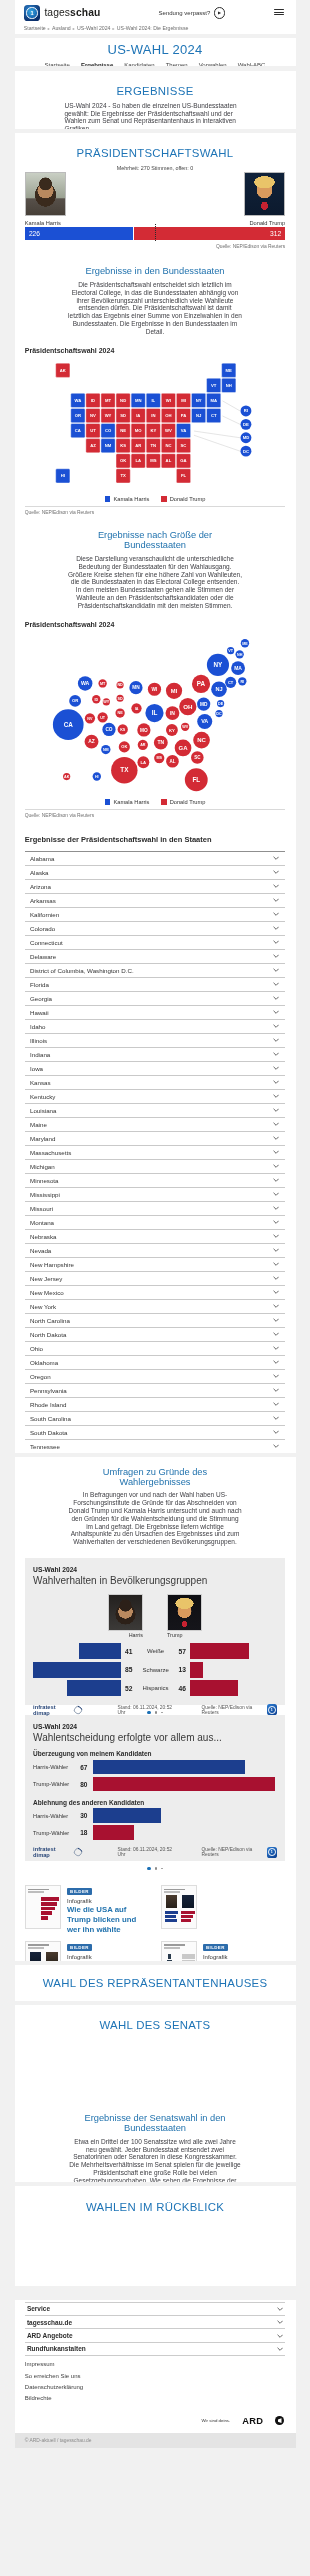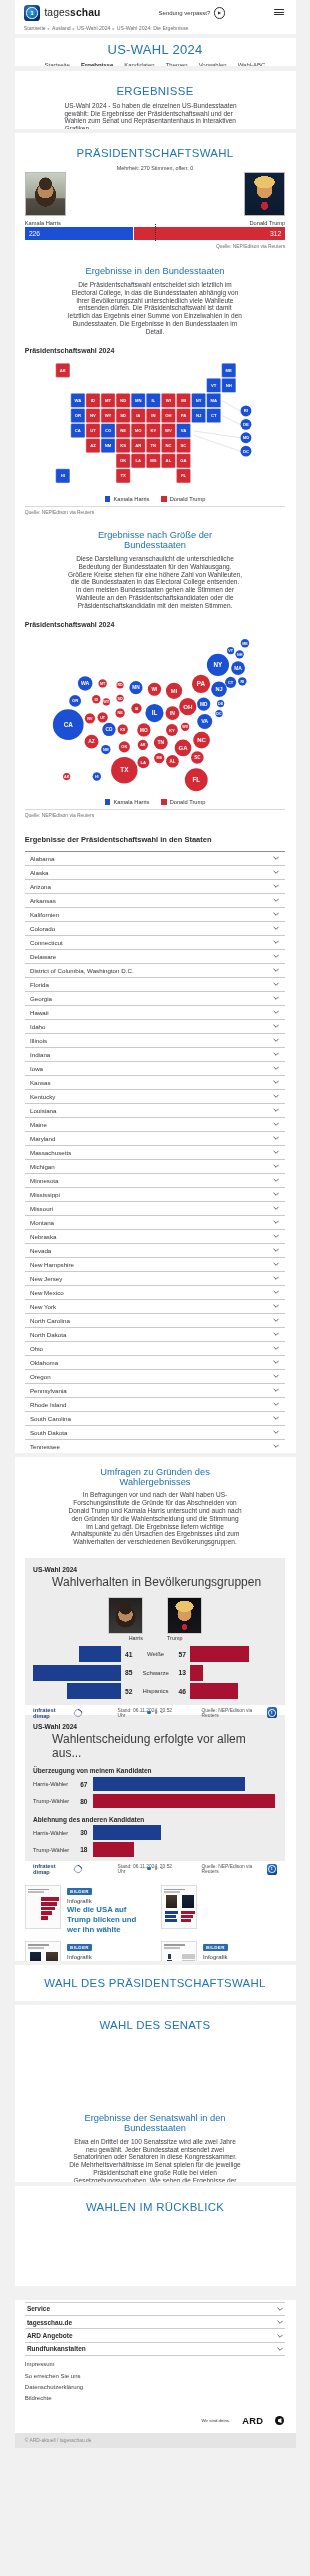--- a/index.html
+++ b/index.html
@@ -69,21 +69,21 @@
   .accordion{margin:0 10.3px;border-top:1px solid #8f8f8f;}
   .acc-row{height:13px;display:flex;align-items:center;justify-content:space-between;border-bottom:0.5px solid #c9c9c9;padding:0 6.2px 0 5.2px;font-size:6.2px;color:#333;cursor:pointer;}
   .chev svg{display:block;}
   
   .band-polls{height:504px;margin-bottom:3.6px;}
   .band-polls .article{margin-top:9.3px;}
   .igcard{background:#ededed;margin:0 10.3px;padding:7.8px 8.3px;box-sizing:border-box;}
   .igcard.first{margin-top:12px;height:147px;}
   .igcard.second{height:146px;}
   .ig-kicker{font-size:6.7px;font-weight:bold;color:#222;}
-  .ig-title{font-size:12px;color:#3a3a3a;margin-top:2.6px;margin-left:19px;}
+  .ig-title{font-size:10px;color:#3a3a3a;margin-top:2.6px;}
   .ig-photos{display:flex;justify-content:center;gap:24px;margin-top:7.2px;}
   .ig-photo{width:35px;height:37px;border:0.5px solid #cfcfcf;box-sizing:border-box;}
   .ig-photo.harris{background:radial-gradient(circle at 50% 30%,#2c2018 20%,transparent 21%),radial-gradient(ellipse 36% 32% at 50% 48%,#b9895f 60%,transparent 61%),radial-gradient(ellipse 52% 50% at 50% 55%,#2c2018 58%,transparent 59%),linear-gradient(#23201e,#3c3a38);}
   .ig-photo.trump{background:radial-gradient(ellipse 42% 24% at 50% 24%,#e9c469 65%,transparent 66%),radial-gradient(ellipse 35% 32% at 50% 46%,#d99a5d 60%,transparent 61%),radial-gradient(ellipse 14% 16% at 50% 82%,#c62231 55%,transparent 56%),linear-gradient(#0e0e12,#15151a);}
   .ig-photo-labels{display:flex;justify-content:center;gap:24px;font-size:5.4px;color:#333;margin-top:1.6px;}
   .ig-photo-labels span{width:35px;}
   .ig-photo-labels .r{text-align:right;}
   .demo-rows{margin-top:5.2px;}
   .demo-row{display:grid;grid-template-columns:88px 15.5px 38px 15.5px 88px;align-items:center;height:16px;margin-bottom:2.6px;}
   .demo-row .bl{justify-self:end;height:16px;background:#1c3e8e;}
@@ -827,21 +827,21 @@
           </span>
         </div>
         <div class="acc-row">
           <span>Utah</span>
         </div>
       </div>
   </div>
 
   <div class="band band-polls">
     <div class="article">
-      <h3>Umfragen zu Gründen des Wahlergebnisses</h3>
+      <h3>Umfragen zu Gründe des Wahlergebnisses</h3>
       <p>In Befragungen vor und nach der Wahl haben US-Forschungsinstitute die Gründe für das Abschneiden von Donald Trump und Kamala Harris untersucht und auch nach den Gründen für die Wahlentscheidung und die Stimmung im Land gefragt. Die Ergebnisse liefern wichtige Anhaltspunkte zu den Ursachen des Ergebnisses und zum Wahlverhalten der verschiedenen Bevölkerungsgruppen.</p>
     </div>
 
     <div class="igcard first">
       <div class="ig-kicker">US-Wahl 2024</div>
       <div class="ig-title">Wahlverhalten in Bevölkerungsgruppen</div>
       <div class="ig-photos">
         <div class="ig-photo harris"></div>
         <div class="ig-photo trump"></div>
       </div>
@@ -979,21 +979,21 @@
             <i class="s2"></i>
             <i class="g1"></i>
             <i class="g2"></i>
           </div>
           <div class="t-body"><span class="t-badge">BILDER</span><div class="t-kicker">Infografik</div><div class="t-title">Was die USA bewegt und die Stimmung prägt</div></div>
         </div>
       </div>
   </div>
 
   <div class="band band-house">
-    <div class="sec-head">WAHL DES PRÄSIDENTSCHAFTSWAHL</div>
+    <div class="sec-head">WAHL DES REPRÄSENTANTENHAUSES</div>
   </div>
 
   <div class="band band-senate">
     <div class="sec-head">WAHL DES SENATS</div>
     <div class="article">
       <h3>Ergebnisse der Senatswahl in den Bundesstaaten</h3>
       <p>Etwa ein Drittel der 100 Senatssitze wird alle zwei Jahre neu gewählt. Jeder Bundesstaat entsendet zwei Senatorinnen oder Senatoren in diese Kongresskammer. Die Mehrheitsverhältnisse im Senat spielen für die jeweilige Präsidentschaft eine große Rolle bei vielen Gesetzgebungsvorhaben. Wie sehen die Ergebnisse der Wahlen um die Senatssitze 2024 in den Bundesstaaten aus?</p>
     </div>
   </div>
 

